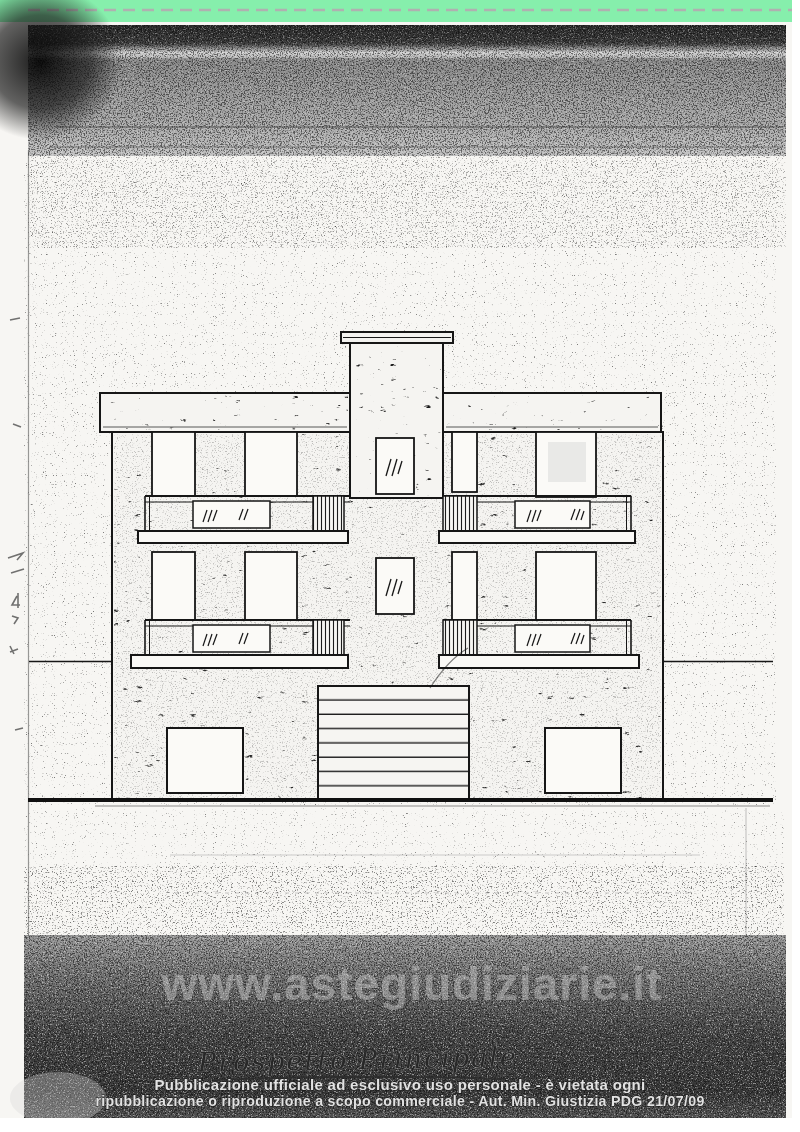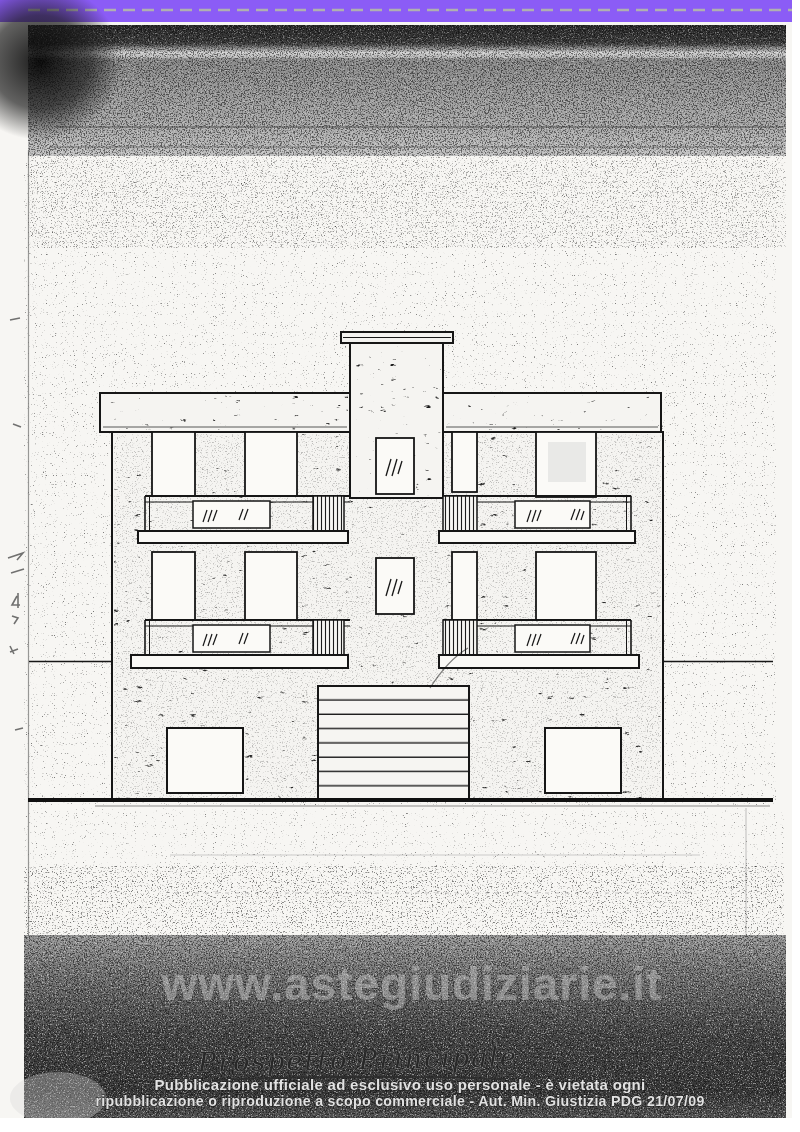--- a/index.html
+++ b/index.html
@@ -1,17 +1,17 @@
 <!DOCTYPE html>
 <html><head>
 <meta charset="utf-8">
 <style>
   html,body{margin:0;padding:0;background:#ffffff;}
   .page{
-    position:relative;width:800px;height:1132px;overflow:hidden;background:#8b5cf6;
+    position:relative;width:800px;height:1132px;overflow:hidden;background:#86efac;
     font-family:"Liberation Sans", sans-serif;
   }
   svg{display:block;}
   text{user-select:none;}
   .footer-text{
     font-family:"Liberation Sans", sans-serif;
     paint-order:stroke;
     stroke:#1c1c1c;
     stroke-width:0.8px;
     letter-spacing:0.3px;

